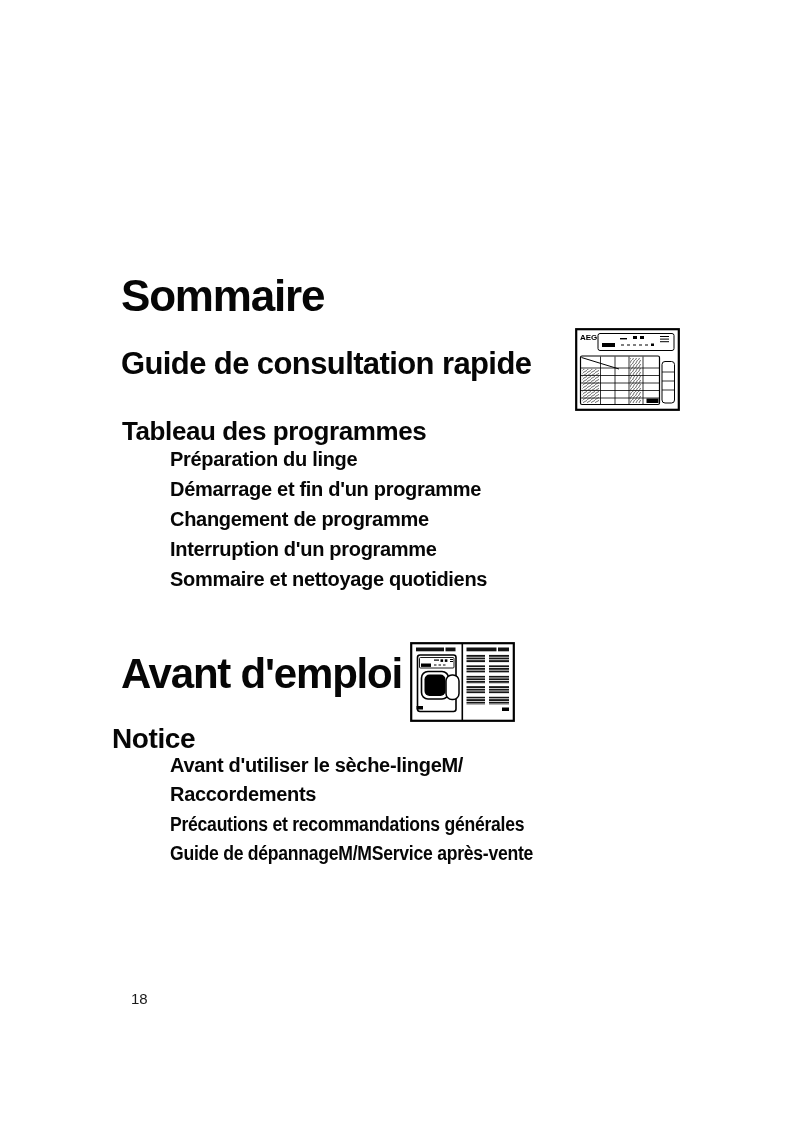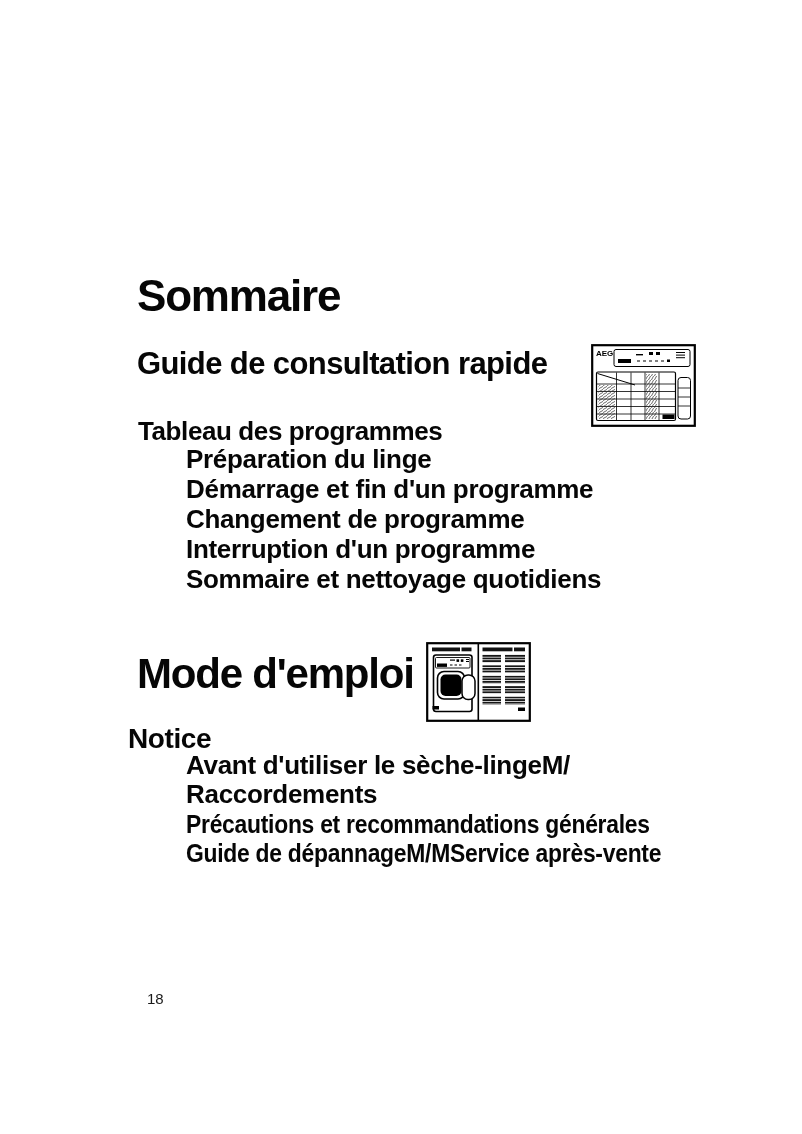--- a/index.html
+++ b/index.html
@@ -1,34 +1,34 @@
 <!DOCTYPE html>
 <html><head>
 <meta charset="utf-8">
 <style>
   html,body{margin:0;padding:0;background:#ffffff;}
   body{width:802px;height:1134px;position:relative;overflow:hidden;
        font-family:"Liberation Sans",sans-serif;color:#000;}
-  .page{position:absolute;inset:0;background:#fff;margin-left:16px;}
+  .page{position:absolute;inset:0;background:#fff;}
   .abs{position:absolute;white-space:nowrap;color:#060606;}
   .b{font-weight:700;}
   #title{left:121px;top:274px;font-size:44px;letter-spacing:-1.2px;line-height:1;}
   #s1-heading{left:121px;top:348px;font-size:31px;letter-spacing:-0.6px;line-height:1;}
   #s1-group{left:122px;top:418px;font-size:26px;letter-spacing:-0.4px;line-height:1;text-align:right;}
   #s2-heading{left:121px;top:653px;font-size:42px;letter-spacing:-1.2px;line-height:1;}
   #s2-group{left:112px;top:725px;font-size:28px;letter-spacing:-0.4px;line-height:1;}
-  .toc-list{position:absolute;left:170px;font-size:26px;font-weight:700;
+  .toc-list{position:absolute;left:170px;font-size:20px;font-weight:700;
             letter-spacing:-0.3px;color:#060606;}
   #list1{top:444px;}
   #list1 .row{height:30px;line-height:30px;}
   #list2{top:751px;}
   #list2 .row{height:29.3px;line-height:29.3px;}
   .row{white-space:nowrap;}
   .condensed{transform:scaleX(0.88);transform-origin:0 50%;}
-  #icon1{left:575px;top:344px;width:126px;height:83px;}
+  #icon1{left:575px;top:328px;width:126px;height:83px;}
   #icon2{left:410px;top:642px;width:105px;height:80px;}
   .thumb{position:absolute;}
   .thumb svg{display:block;}
   #page-number{left:131px;top:990px;font-size:15px;font-weight:400;color:#1a1a1a;}
 </style>
 </head>
 <body>
 
 <div class="page">
 
@@ -89,21 +89,21 @@
   <div class="abs b" id="s1-group">Tableau des programmes</div>
 
   <div class="toc-list" id="list1">
     <div class="row">Préparation du linge</div>
     <div class="row">Démarrage et fin d'un programme</div>
     <div class="row">Changement de programme</div>
     <div class="row">Interruption d'un programme</div>
     <div class="row">Sommaire et nettoyage quotidiens</div>
   </div>
 
-  <div class="abs b" id="s2-heading">Mode d'emploi</div>
+  <div class="abs b" id="s2-heading">Avant d'emploi</div>
 
   <div class="thumb" id="icon2">
     <svg width="105" height="80" viewBox="0 0 105 80" xmlns="http://www.w3.org/2000/svg">
       <defs>
         <pattern id="txtlines" width="3" height="2.6" patternUnits="userSpaceOnUse">
           <rect x="0" y="0" width="3" height="1.8" fill="#161616"></rect>
         </pattern>
       </defs>
       <rect x="1.2" y="1.2" width="102.6" height="77.6" fill="#fff" stroke="#000" stroke-width="2.2"></rect>
       <line x1="52.3" y1="1.5" x2="52.3" y2="78.5" stroke="#000" stroke-width="1.6"></line>

